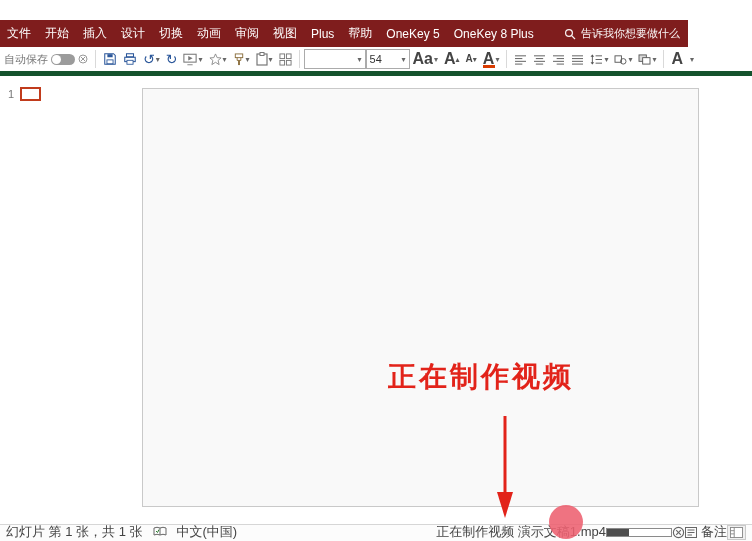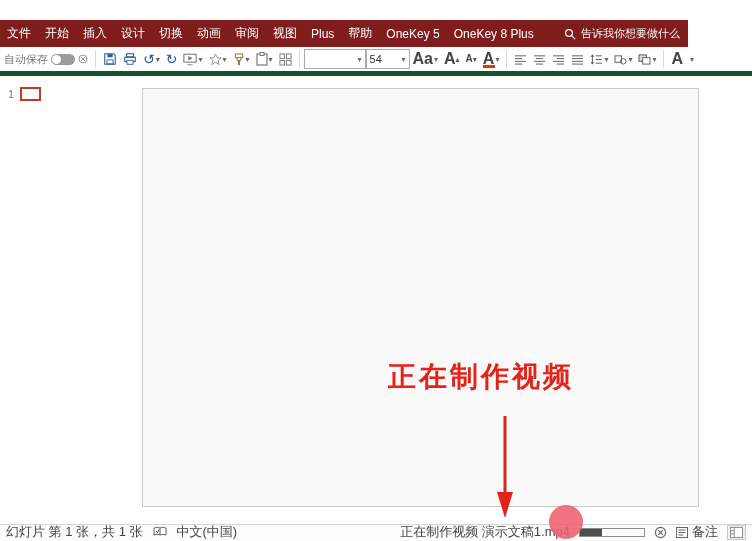--- a/index.html
+++ b/index.html
@@ -40,21 +40,21 @@
   .slide { position:absolute; left:142px; top:12px; width:557px; height:419px; background:#f9f9f9; border:1px solid #c9c9c9; }
 
   
   .anno-text { position:absolute; left:388px; top:282px; font-size:28px; font-weight:bold; letter-spacing:3px; color:#E2231A; z-index:10; }
   .anno-arrow { position:absolute; left:487px; top:338px; z-index:10; }
   .click-dot { position:absolute; left:549px; top:505px; width:34px; height:34px; border-radius:50%; background:#ED6070; opacity:.88; z-index:30; }
 
   
   .statusbar { position:absolute; left:0; top:524px; width:752px; height:17px; background:#fcfcfc; border-top:1px solid #d6d6d6; display:flex; align-items:flex-end; font-size:13px; color:#444; padding:0 6px; }
   .sb-left { display:flex; align-items:center; gap:10px; }
-  .sb-right { margin-left:auto; display:flex; align-items:center; gap:9px; }
+  .sb-right { margin-left:auto; display:flex; align-items:center; }
   .progress { width:66px; height:9px; border:1px solid #8a8a8a; background:#fff; position:relative; }
   .progress .pfill { position:absolute; left:0; top:0; bottom:0; background:#4d4d4d; }
   .viewbtn { border:1px solid #c9c9c9; background:#f0f0f0; padding:1px 2px; display:flex; align-items:center; }
   svg { display:block; }
 </style>
 </head>
 <body>
 
 <div class="app">
 

